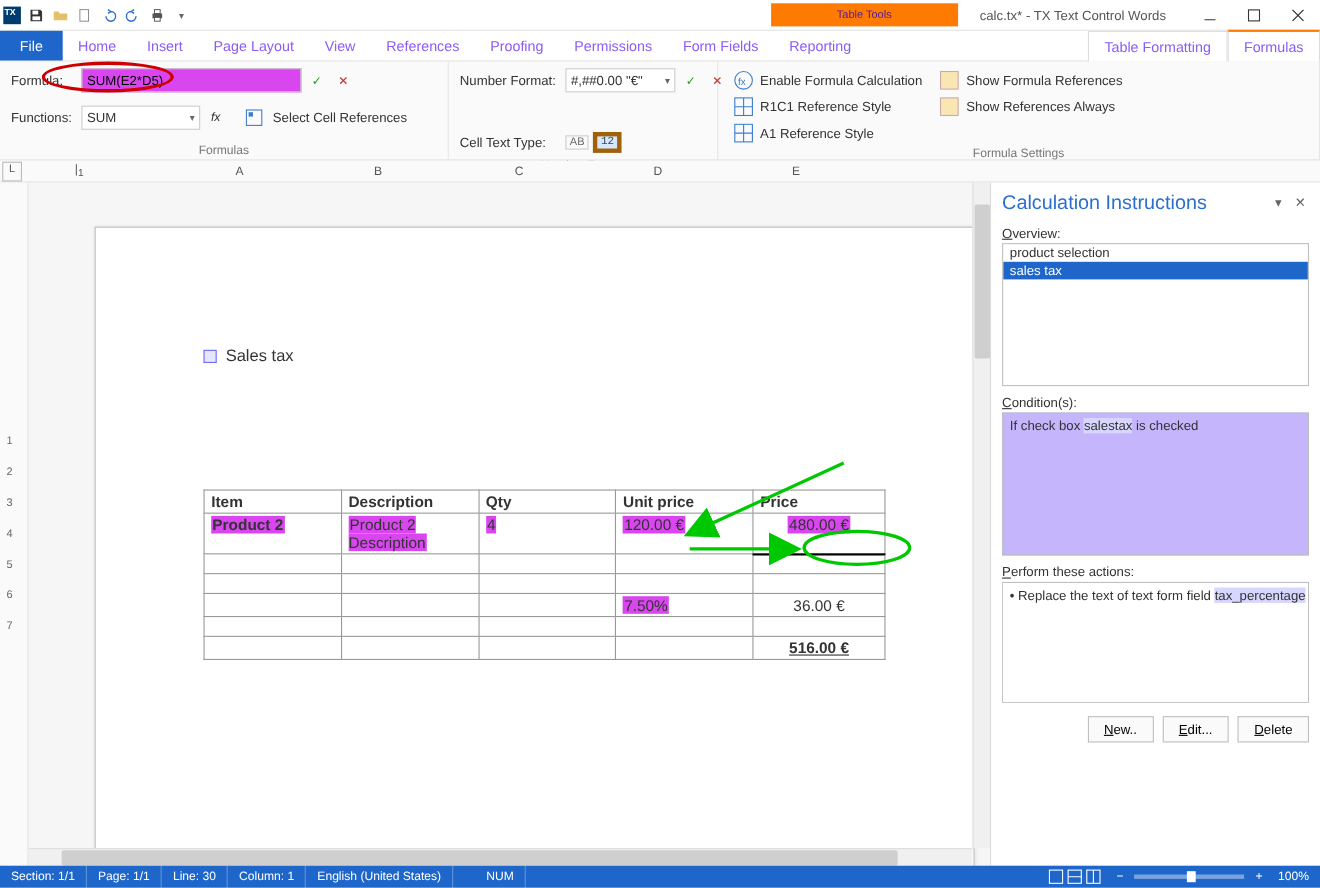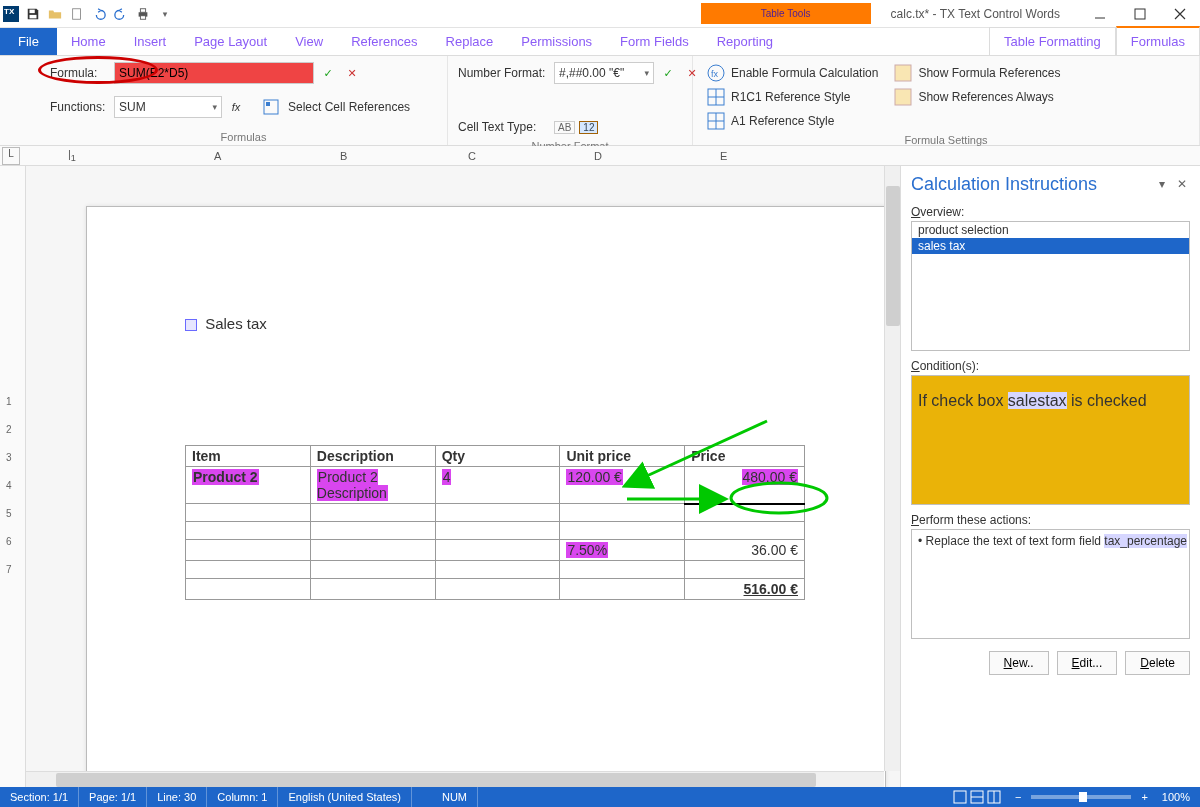--- a/index.html
+++ b/index.html
@@ -11,43 +11,43 @@
   .titlebar .logo::after { content: 'TX'; color: #fff; font-size: 8px; position: absolute; top: 1px; left: 1px; font-weight: bold; }
   .qat-btn { width: 20px; height: 20px; display: inline-flex; align-items: center; justify-content: center; margin: 0 1px; color: #444; cursor: pointer; }
   .qat-btn svg { width: 14px; height: 14px; }
   .title-spacer { flex: 1; }
   .context-tab { background: #ff7a00; color: #4c1d95; padding: 5px 60px; font-size: 10px; }
   .doc-title { padding: 0 20px; color: #555; font-size: 12px; }
   .win-btn { width: 40px; height: 28px; display: inline-flex; align-items: center; justify-content: center; cursor: pointer; }
   .win-btn svg { width: 12px; height: 12px; }
   
   
-  .tabstrip { height: 28px; display: flex; align-items: flex-end; border-bottom: 1px solid #dcdcdc; }
+  .tabstrip { height: 28px; display: flex; align-items: center; border-bottom: 1px solid #dcdcdc; }
   .tab { padding: 6px 14px; cursor: pointer; color: #8b5cf6; font-size: 13px; }
   .tab.file { background: #1e66c9; color: #fff; padding: 6px 18px; }
   .tab.ctx { background: #fff; border: 1px solid #dcdcdc; border-bottom: none; }
   .tab.ctx.active { border-top: 2px solid #ff7a00; }
   
   
   .ribbon { height: 90px; background: #fafafa; border-bottom: 1px solid #dcdcdc; display: flex; }
   .rgroup { border-right: 1px solid #e6e6e6; padding: 6px 10px 2px; display: flex; flex-direction: column; }
   .rgroup-body { flex: 1; display: flex; align-items: flex-start; gap: 8px; }
   .rgroup-title { text-align: center; font-size: 11px; color: #777; padding-top: 2px; }
   .field-row { display: flex; align-items: center; gap: 4px; margin-bottom: 4px; white-space: nowrap; }
   .field-row label { font-size: 12px; color: #333; min-width: 60px; }
-  .text-input { height: 22px; border: 1px solid #ccc; padding: 0 4px; font-size: 12px; background:#ef4444; }
+  .text-input { height: 22px; border: 1px solid #ccc; padding: 0 4px; font-size: 12px; background:#d946ef; }
   .combo { height: 22px; border: 1px solid #ccc; background: #fff; display: inline-flex; align-items: center; padding: 0 4px; position: relative; }
   .combo::after { content: '▾'; position: absolute; right: 4px; color: #666; font-size: 9px; }
   .btn-small { width: 20px; height: 20px; border: 1px solid transparent; display: inline-flex; align-items: center; justify-content: center; cursor: pointer; font-size: 11px; }
   .check-green { color: #1aa11a; }
   .x-red { color: #c33; }
   .rbtn { display: flex; align-items: center; gap: 6px; padding: 2px 4px; cursor: pointer; white-space: nowrap; }
   .ricon { width: 18px; height: 18px; display: inline-flex; align-items: center; justify-content: center; }
   .nf-ab { border:1px solid #ccc; padding:0 3px; font-size:10px; color:#666; }
-  .nf-12 { border:1px solid #a16207; background:#d6e8ff; padding:0 3px; font-size:10px; color:#345; }
+  .nf-12 { border:4px solid #a16207; background:#d6e8ff; padding:0 3px; font-size:10px; color:#345;font-family:Liberation Mono, monospace; }
   
   .annot-ellipse { position:absolute; border:3px solid #cc0000; border-radius:50%; pointer-events:none; }
   
   
   .ruler-row { height: 20px; background: #fafafa; border-bottom: 1px solid #dcdcdc; display: flex; align-items: center; position: relative; }
   .ruler-L { width: 18px; height: 18px; border:1px solid #bbb; margin-left: 2px; text-align:center; font-size:10px; color:#555; }
   .col-head { position:absolute; font-size:11px; color:#555; }
   
   
   .workarea { position: absolute; top: 166px; bottom: 20px; left: 0; right: 0; display: flex; }
@@ -59,39 +59,39 @@
   .vscroll .thumb { position:absolute; top:20px; width:14px; left:1px; height:140px; background:#cfcfcf; border-radius:2px; }
   .hscroll { position:absolute; left:0; right:16px; bottom:0; height:16px; background:#f0f0f0; border-top:1px solid #ddd; }
   .hscroll .thumb { position:absolute; left:30px; height:14px; top:1px; width:760px; background:#cfcfcf; border-radius:2px; }
   
   .cb-box { display:inline-block; width:12px; height:12px; border:1px solid #6a6aff; background:#e6e6ff; margin-right:4px; vertical-align:middle; position:relative; }
   .field-hi { background:#d946ef; padding:0 1px; }
   
   .doc-table { border-collapse: collapse; width: 620px; margin-left: 98px; margin-top: 64px; padding-left: 33px; }
   .doc-table th, .doc-table td { border: 1px solid #999; padding: 2px 6px; font-size: 14px; text-align: left; vertical-align: top; height: 18px; }
   .doc-table th { font-weight: bold; }
-  .doc-table .num { text-align: right; }
+  .doc-table .num { text-align: center; }
   .tot-border { border-top: 2px solid #000 !important; }
   .underline { text-decoration: underline; font-weight: bold; }
   
   
   .overlay-svg { position:absolute; left:0; top:0; width:100%; height:100%; pointer-events:none; }
   
   
   .panel { width: 300px; border-left: 1px solid #dcdcdc; background: #fff; display: flex; flex-direction: column; }
   .panel-title { color: #2a6fcf; font-size: 18px; padding: 8px 10px 6px; display:flex; align-items:center; }
   .panel-title .sp { flex:1; }
   .pin, .close-p { width:16px; height:16px; cursor:pointer; color:#666; margin-left:4px; font-size:12px; text-align:center; }
   .panel-section { padding: 4px 10px; }
   .panel-section-label { font-size:12px; margin-bottom:2px; }
   .panel-section-label u { text-decoration: underline; }
   .listbox { border:1px solid #bfbfbf; height: 130px; overflow:auto; font-size:12px; background:#fff; }
   .listbox .item { padding: 1px 6px; }
   .listbox .item.sel { background:#1e66c9; color:#fff; }
-  .textbox { border:1px solid #bfbfbf; height: 130px; padding:16px 6px; font-size:16px; overflow:auto; background:#eab308; }
+  .textbox { border:1px solid #bfbfbf; height: 130px; padding:4px 6px; font-size:12px; overflow:auto; background:#c4b5fd; }
   .actionsbox { border:1px solid #bfbfbf; height: 110px; padding:4px 6px; font-size:12px; overflow-x:auto; overflow-y:auto; background:#fff; white-space:nowrap; }
   .panel-buttons { display:flex; gap:8px; justify-content:flex-end; padding: 8px 10px; }
   .pbtn { border:1px solid #bfbfbf; background:#fafafa; padding:4px 14px; cursor:pointer; font-size:12px; }
   .hl-field { background:#d6d6ff; }
   
   
   .statusbar { position:absolute; bottom:0; left:0; right:0; height:20px; background:#1e66c9; color:#fff; display:flex; align-items:center; font-size:11px; }
   .statusbar .cell { padding: 0 10px; border-right: 1px solid rgba(255,255,255,.3); height:100%; display:flex; align-items:center; }
   .statusbar .sp { flex:1; }
   .zoom-slider { width:100px; height:4px; background:rgba(255,255,255,.4); position:relative; margin:0 6px; }
@@ -157,32 +157,32 @@
     </div>
 </div>
 
 <div class="tabstrip">
   <div class="tab file">File</div>
   <div class="tab">Home</div>
   <div class="tab">Insert</div>
   <div class="tab">Page Layout</div>
   <div class="tab">View</div>
   <div class="tab">References</div>
-  <div class="tab">Replace</div>
+  <div class="tab">Proofing</div>
   <div class="tab">Permissions</div>
   <div class="tab">Form Fields</div>
   <div class="tab">Reporting</div>
   <div style="flex:1"></div>
   <div class="tab ctx">Table Formatting</div>
   <div class="tab ctx active">Formulas</div>
 </div>
 
 <div class="ribbon" style="position:relative;">
   <div class="annot-ellipse" style="left:38px; top:0px; width:120px; height:28px;"></div>
-  <div class="rgroup" style="width:408px;margin-left:40px;">
+  <div class="rgroup" style="width:408px;">
     <div class="rgroup-body" style="flex-direction:column;">
       <div class="field-row">
         <label>Formula:</label>
         <input class="text-input" style="width: 200px;" value="SUM(E2*D5)">
         <span class="btn-small check-green">✓</span>
         <span class="btn-small x-red">✕</span>
       </div>
       <div class="field-row">
         <label>Functions:</label>
         <div class="combo" style="width:108px;">

